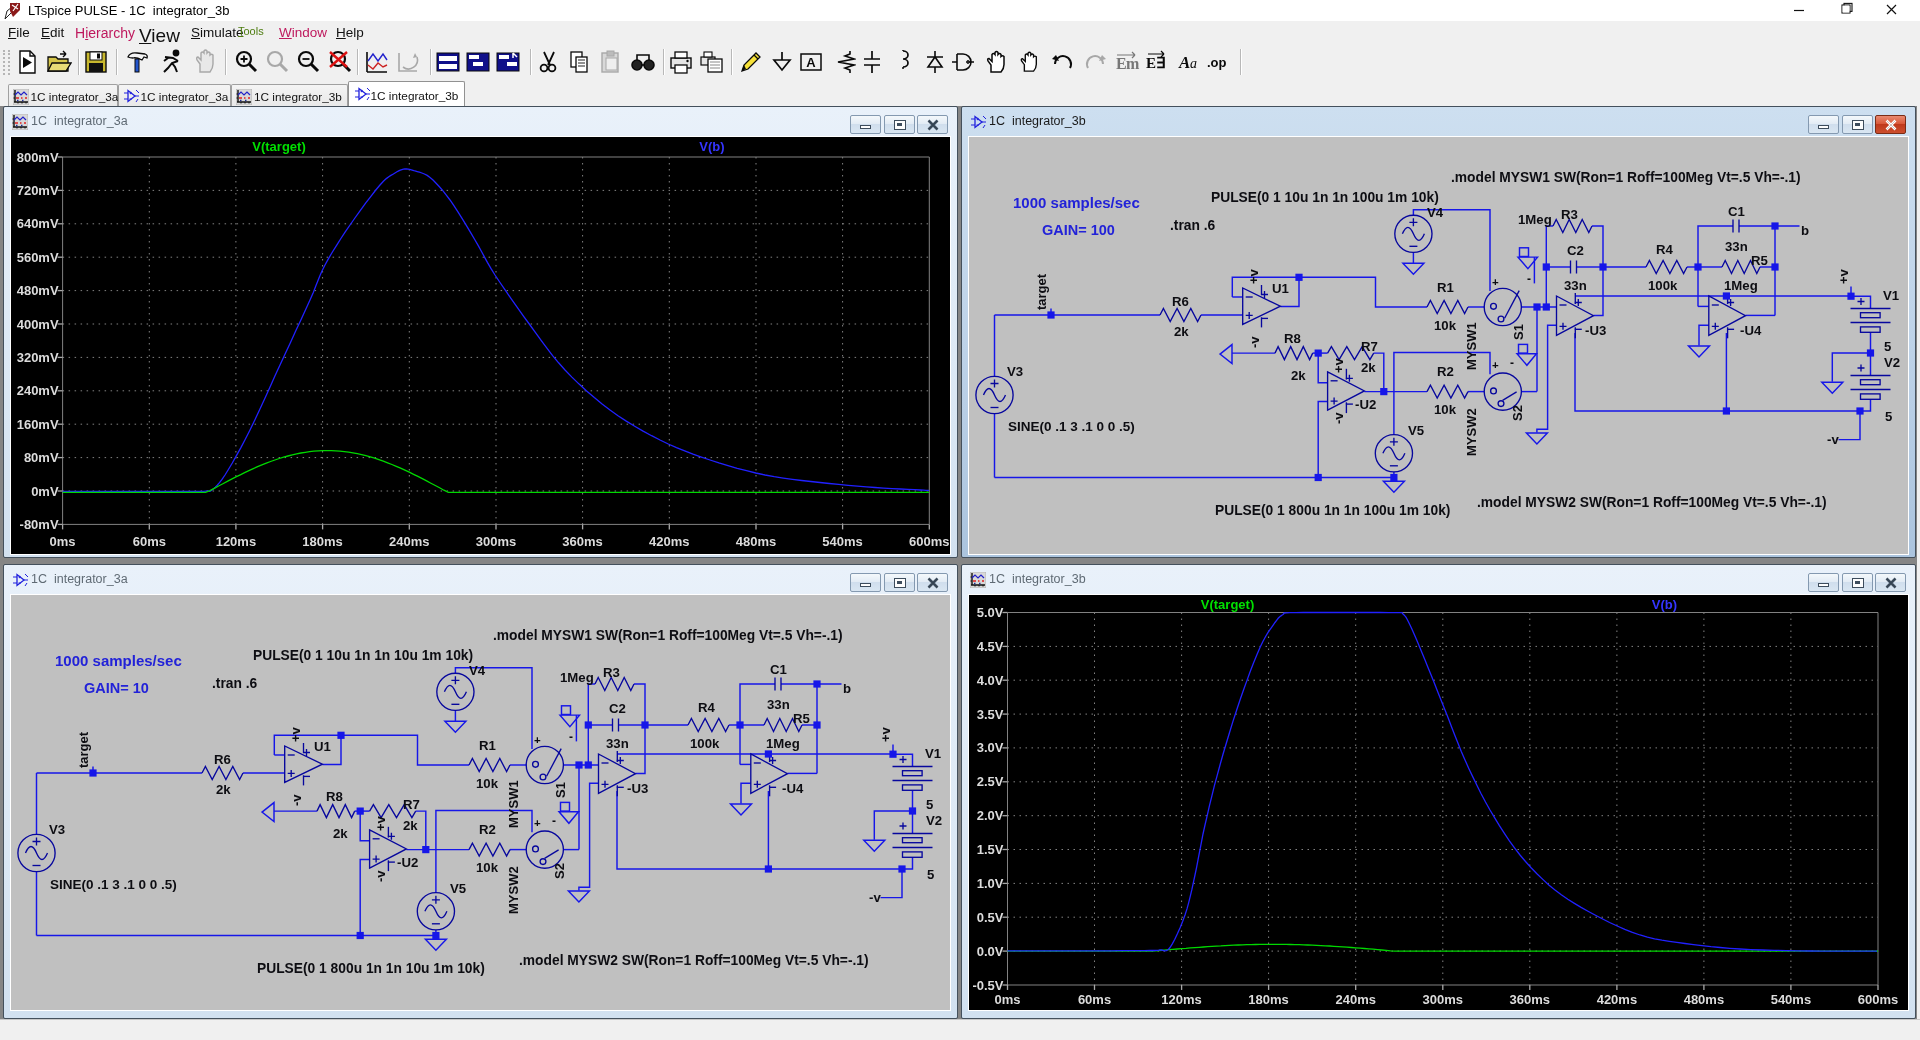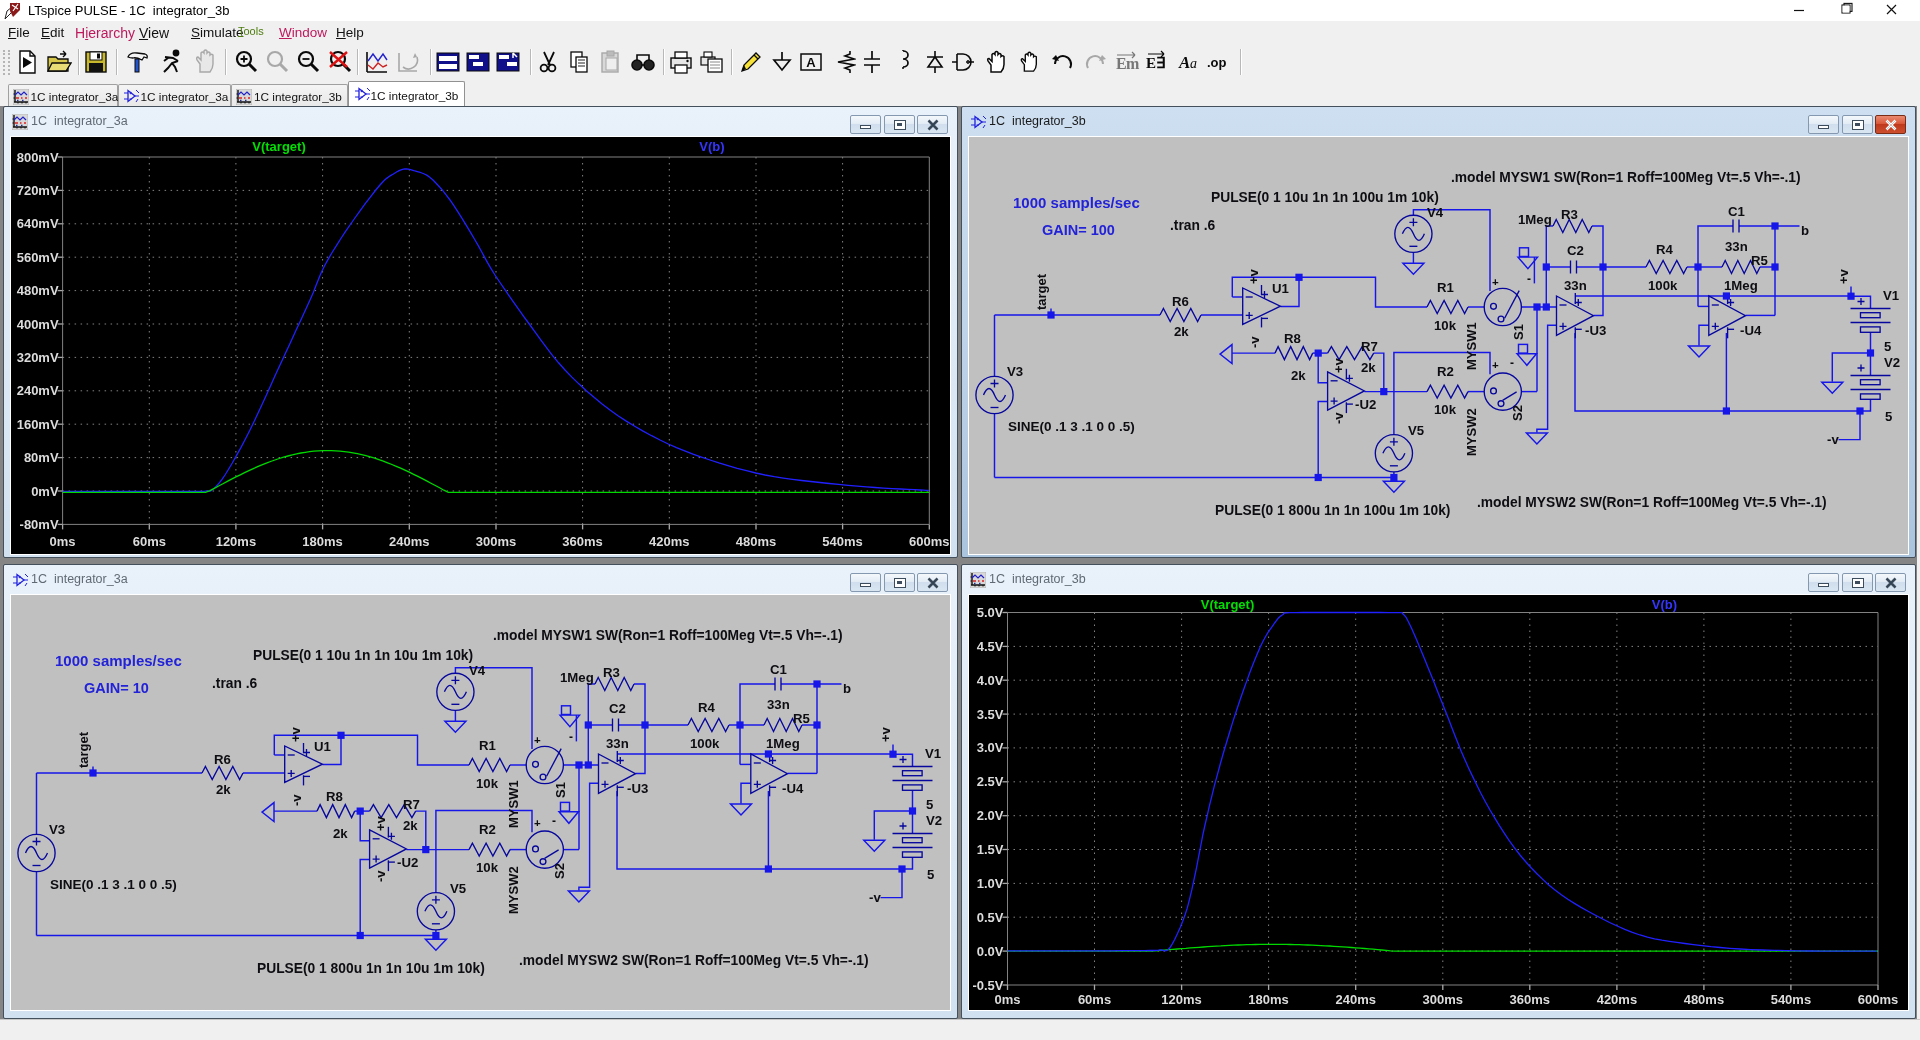--- a/index.html
+++ b/index.html
@@ -15,21 +15,21 @@
 <rect x="64" y="5" width="8" height="8" fill="none" stroke="#111" stroke-width="1.1"></rect>
 <rect x="66" y="3.4" width="8" height="8" fill="none" stroke="#111" stroke-width="1.1"></rect>
 <rect x="64.6" y="5.6" width="6.9" height="6.9" fill="#fff"></rect>
 <path d="M109,5 l9,9 M118,5 l-9,9" stroke="#111" stroke-width="1.2"></path>
 </svg>
   </div>
 <div style="position:absolute;left:0;top:21px;width:1920px;height:23px;background:#f0f0f0">
     <span style="position:absolute;left:8px;top:4px;font-size:13.5px;color:#111"><u>F</u>ile</span>
     <span style="position:absolute;left:41px;top:4px;font-size:13.5px;color:#111"><u>E</u>dit</span>
     <span style="position:absolute;left:75px;top:4px;font-size:14px;color:#be185d">H<u>i</u>erarchy</span>
-    <span style="position:absolute;left:139px;top:4px;font-size:14px;color:#111"><u>V</u>iew</span>
+    <span style="position:absolute;left:139px;top:4px;font-size:19px;color:#111"><u>V</u>iew</span>
     <span style="position:absolute;left:191px;top:4px;font-size:13.5px;color:#111"><u>S</u>imulate</span>
     <span style="position:absolute;left:238px;top:4px;font-size:11px;color:#4d7c0f"><u>T</u>ools</span>
     <span style="position:absolute;left:279px;top:4px;font-size:13.5px;color:#be185d"><u>W</u>indow</span>
     <span style="position:absolute;left:336px;top:4px;font-size:13.5px;color:#111"><u>H</u>elp</span>
   </div>
 <div style="position:absolute;left:0;top:44px;width:1920px;height:37px;background:#f0f0f0;border-bottom:1px solid #dadada">
 <div style="position:absolute;left:3px;top:6px;width:3px;height:25px;border-left:2px dotted #b5b5b5;border-right:2px dotted #b5b5b5"></div>
 <svg style="position:absolute;left:15px;top:5px" width="26" height="26" viewBox="0 0 26 26">
       <path d="M5,2 h10 l5,5 v17 h-15 z" fill="#fff" stroke="#0a0a0a" stroke-width="1.4"></path>
       <path d="M15,2 v5 h5" fill="none" stroke="#0a0a0a" stroke-width="1.4"></path>

